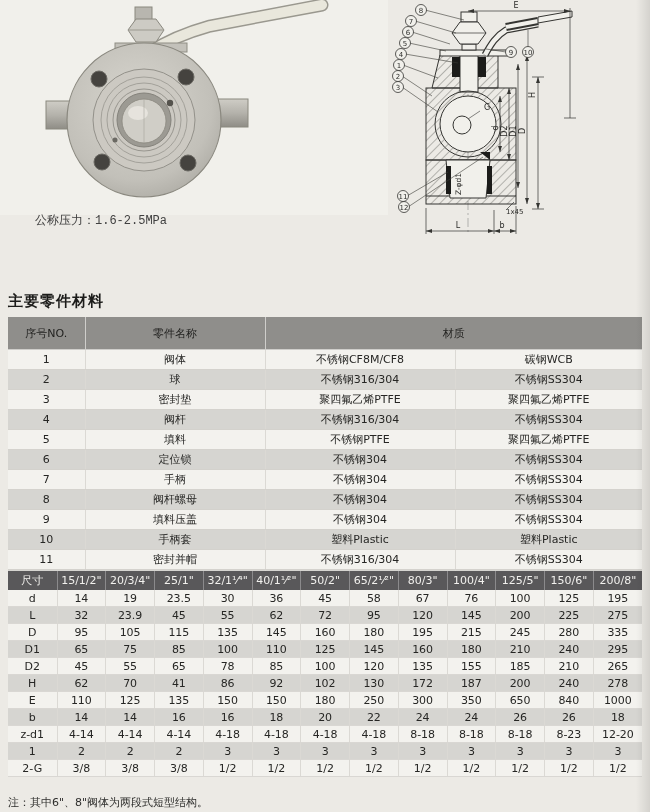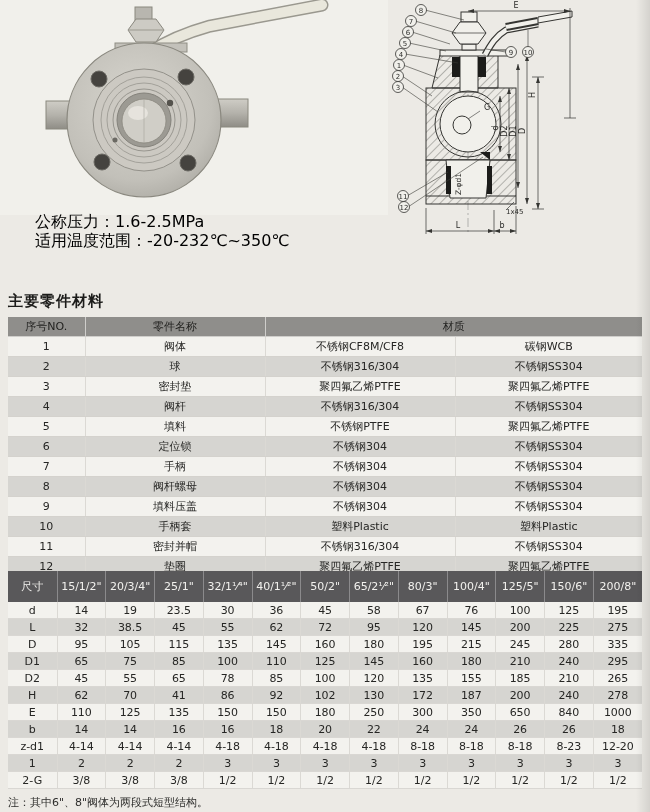--- a/index.html
+++ b/index.html
@@ -11,33 +11,33 @@
   }
   .page-shadow{position:absolute;top:0;right:0;width:14px;height:100%;
     background:linear-gradient(to right,rgba(0,0,0,0),rgba(0,0,0,0.10));pointer-events:none;}
   .fig-photo{position:absolute;left:0;top:0;}
   .fig-diagram{position:absolute;left:388px;top:0;}
   .section{position:absolute;left:8px;right:10px;}
   .sec-app{top:212px;}
   .sec-materials{top:292px;}
   .sec-dims{top:571px;}
   h2.hd{font-size:15px;font-weight:bold;margin:0 0 6px 0;color:#1c1c1a;letter-spacing:1px;}
-  .app-lines{padding-left:27px;font-size:16px;line-height:19px;color:#000000;}
+  .app-lines{padding-left:27px;font-size:12px;line-height:19px;color:#404040;font-family:Liberation Mono, monospace;}
   table{border-collapse:collapse;table-layout:fixed;width:634px;font-size:11px;}
   td,th{padding:0 2px;text-align:center;white-space:nowrap;overflow:hidden;}
   
-  .t-mat th{background:#8f8e8b;color:#1f1f1d;font-weight:normal;height:19px;
+  .t-mat th{background:#8f8e8b;color:#1f1f1d;font-weight:normal;height:32px;
     border-left:1px solid #cfcecb;border-bottom:1px solid #cfcecb;}
   .t-mat th:first-child{border-left:none;}
   .t-mat td{height:19px;border-left:1px solid rgba(0,0,0,0.07);border-bottom:1px solid rgba(0,0,0,0.10);}
   .t-mat td:first-child{border-left:none;}
   .t-mat tr:nth-child(odd) td{background:#f3f2ee;}
   .t-mat tr:nth-child(even) td{background:#d6d5d1;}
   
-  .t-dim th{background:#59585a;color:#f2f1ee;font-weight:normal;height:31px;
+  .t-dim th{background:#59585a;color:#f2f1ee;font-weight:normal;height:19px;
     border-left:1px solid #8b8a8c;}
   .t-dim th:first-child{border-left:none;}
   .t-dim td{height:16px;border-left:1px solid rgba(0,0,0,0.07);border-bottom:1px solid rgba(0,0,0,0.08);}
   .t-dim td:first-child{border-left:none;}
   .t-dim tr:nth-child(odd) td{background:#f3f2ee;}
   .t-dim tr:nth-child(even) td{background:#d6d5d1;}
   .note{position:absolute;left:8px;top:795px;font-size:11px;color:#2e2e2c;}
 </style>
 </head>
 <body>
@@ -259,21 +259,20 @@
     <g>
         <circle cx="16" cy="207" r="5.5" fill="#f1f0eb" stroke="#353532" stroke-width="0.8"></circle>
         <text x="16" y="209.5">12</text>
       </g>
   </g>
 </svg>
 
 <div class="section sec-app">
   <div class="app-lines">
     <div>公称压力：1.6-2.5MPa</div>
-    <div>适用温度范围：-20-232℃~350℃</div>
   </div>
 </div>
 
 <div class="section sec-materials">
   <h2 class="hd">主要零件材料</h2>
   <table class="t-mat">
     <colgroup>
         <col style="width:77px">
         <col style="width:180px">
         <col style="width:190px">
@@ -398,21 +397,21 @@
           <td>58</td>
           <td>67</td>
           <td>76</td>
           <td>100</td>
           <td>125</td>
           <td>195</td>
         </tr>
         <tr>
           <td>L</td>
           <td>32</td>
-          <td>38.5</td>
+          <td>23.9</td>
           <td>45</td>
           <td>55</td>
           <td>62</td>
           <td>72</td>
           <td>95</td>
           <td>120</td>
           <td>145</td>
           <td>200</td>
           <td>225</td>
           <td>275</td>

